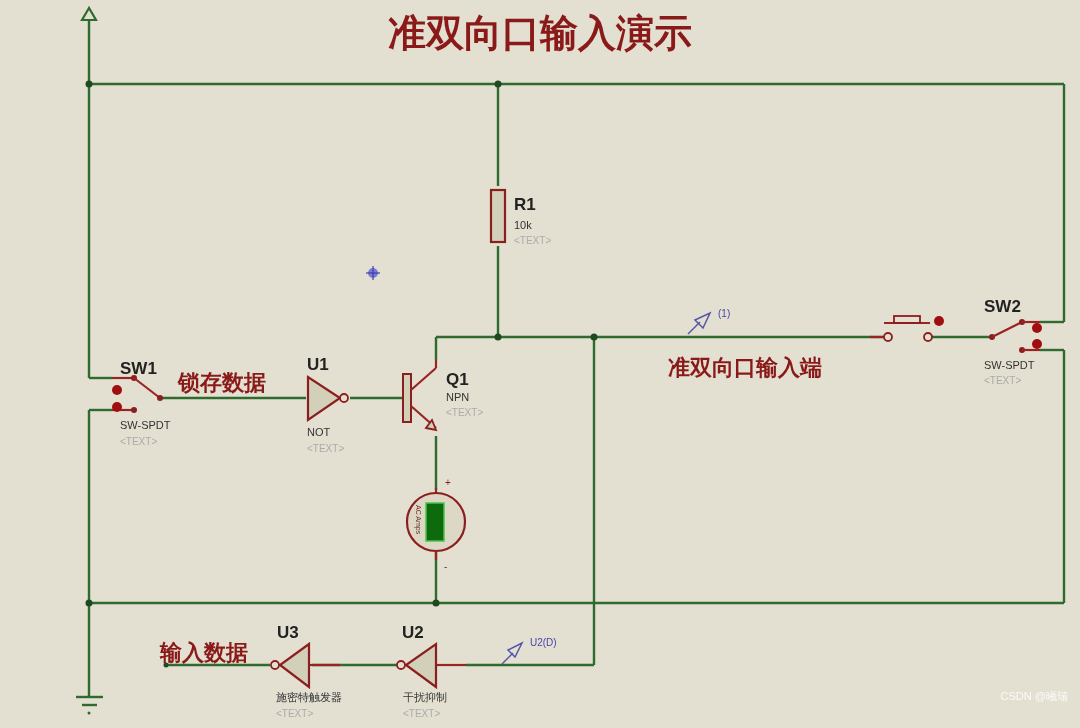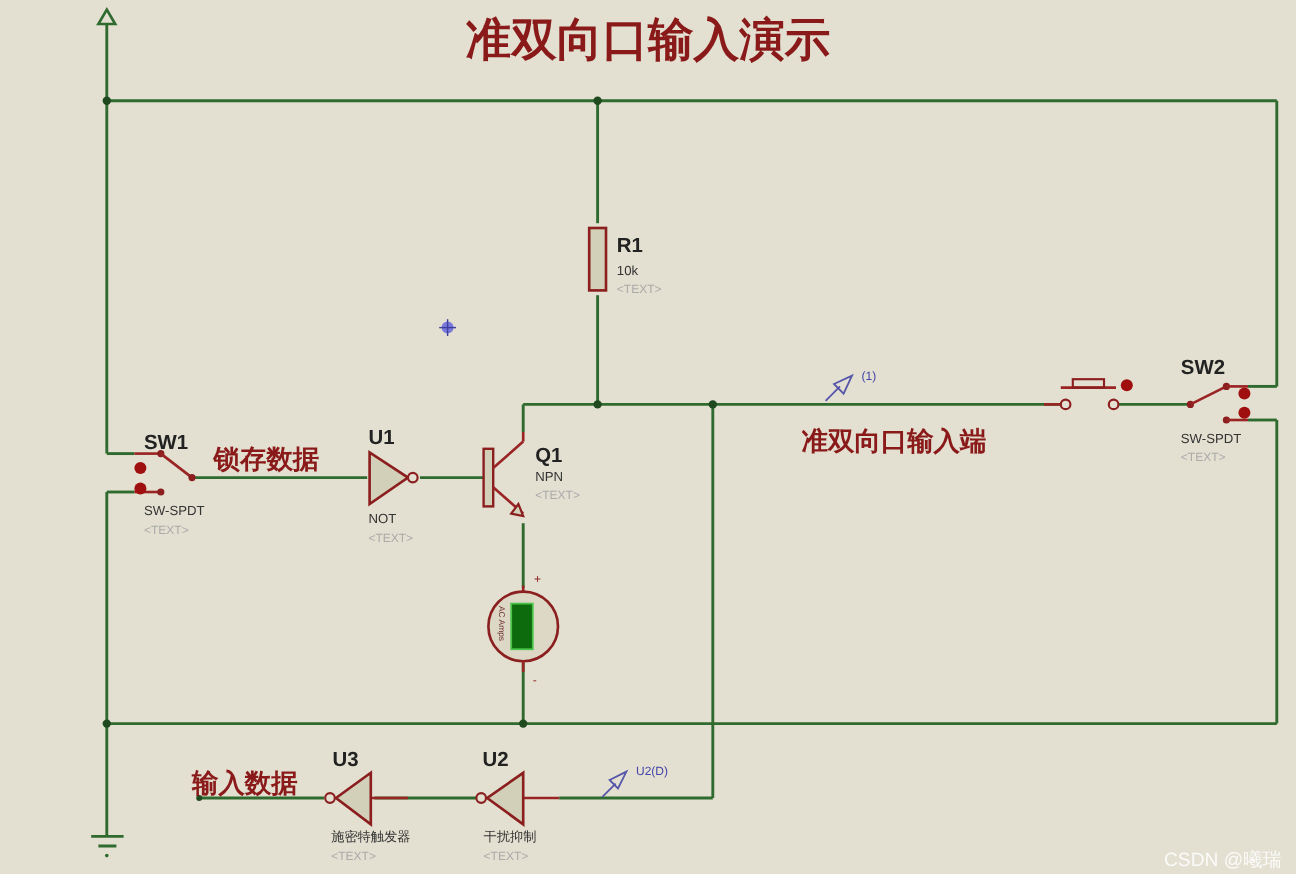--- a/index.html
+++ b/index.html
@@ -10,21 +10,21 @@
   .body { stroke: #8b1e1e; stroke-width: 2.2; fill: #d2d0b8; }
   .junction { fill: #1f4a1f; }
   .cdot { fill: #a00f0f; }
   .ref { font-family: "Liberation Sans", sans-serif; font-weight: bold; font-size: 17px; fill: #222; }
   .val { font-family: "Liberation Sans", sans-serif; font-size: 11px; fill: #333; }
   .txt { font-family: "Liberation Sans", sans-serif; font-size: 10px; fill: #aaa; }
   .cn-label { font-family: "DejaVu Serif", serif; font-weight: bold; fill: #8a1a1a; }
   .probe { stroke: #5555aa; stroke-width: 1.5; fill: none; }
   .probe-text { font-family: "Liberation Sans", sans-serif; font-size: 10px; fill: #4444aa; }
   .title { font-family: "DejaVu Serif", serif; font-weight: bold; font-size: 38px; fill: #8a1a1a; }
-  .watermark { position: absolute; right: 12px; bottom: 0; font-size: 16px; color: #fff; opacity: 0.85; font-family: "Liberation Sans", sans-serif; }
+  .watermark { position: absolute; right: 12px; bottom: 24px; font-size: 11px; color: #fff; opacity: 0.85; font-family: "Liberation Sans", sans-serif; }
 </style>
 </head>
 <body>
 
 <svg id="canvas" viewBox="0 0 1080 728" xmlns="http://www.w3.org/2000/svg">
 
   <text class="title" x="388" y="46">准双向口输入演示</text>
 
   <g>
     <polygon points="89,8 82,20 96,20" fill="none" stroke="#2f6a2f" stroke-width="2.2"></polygon>

